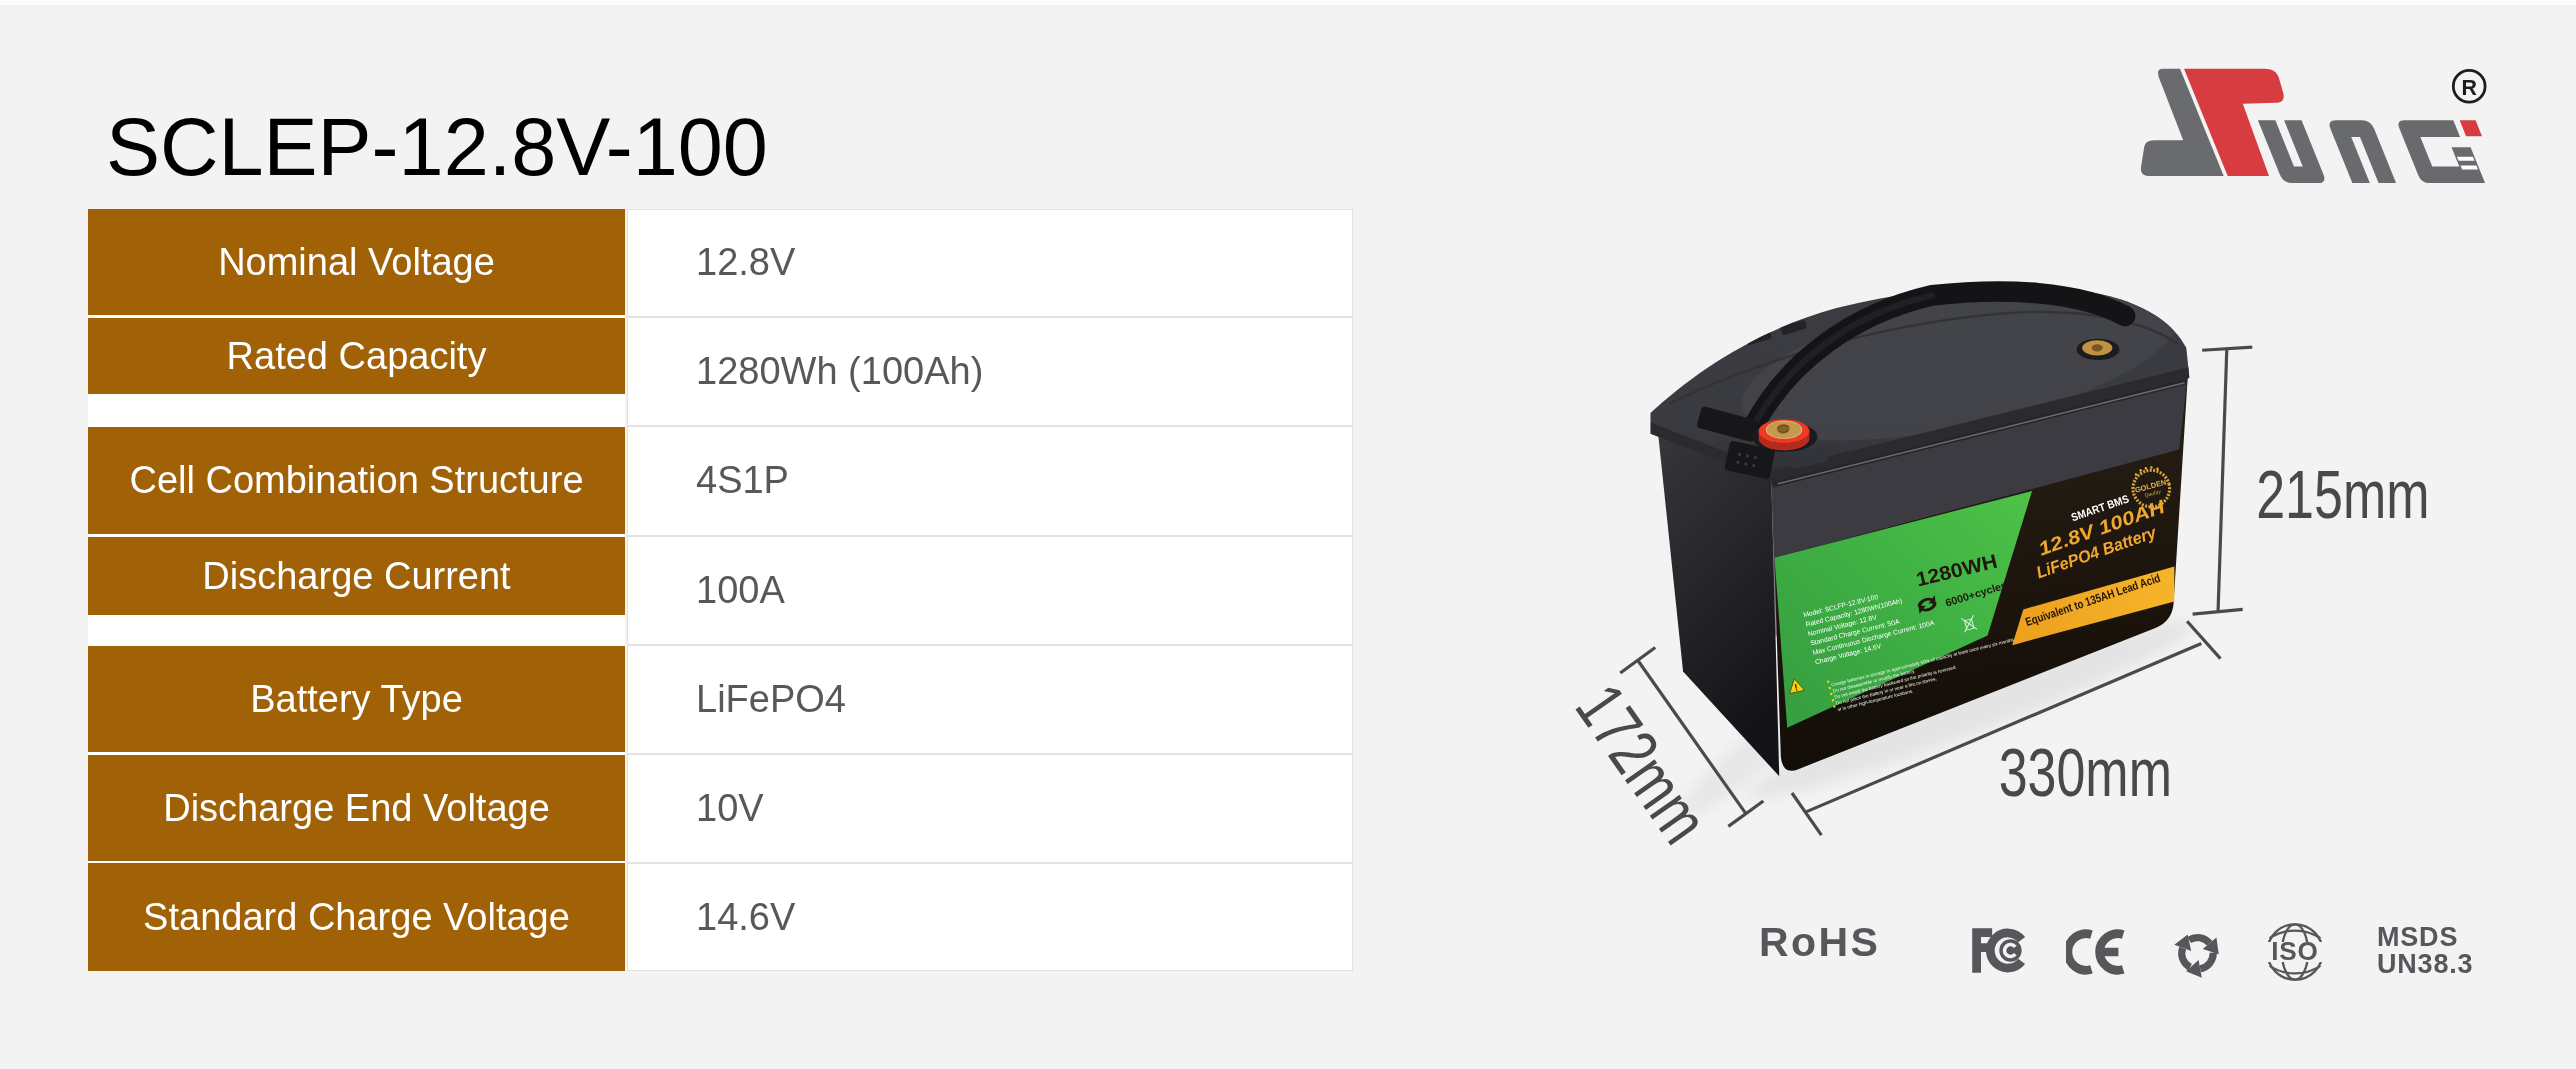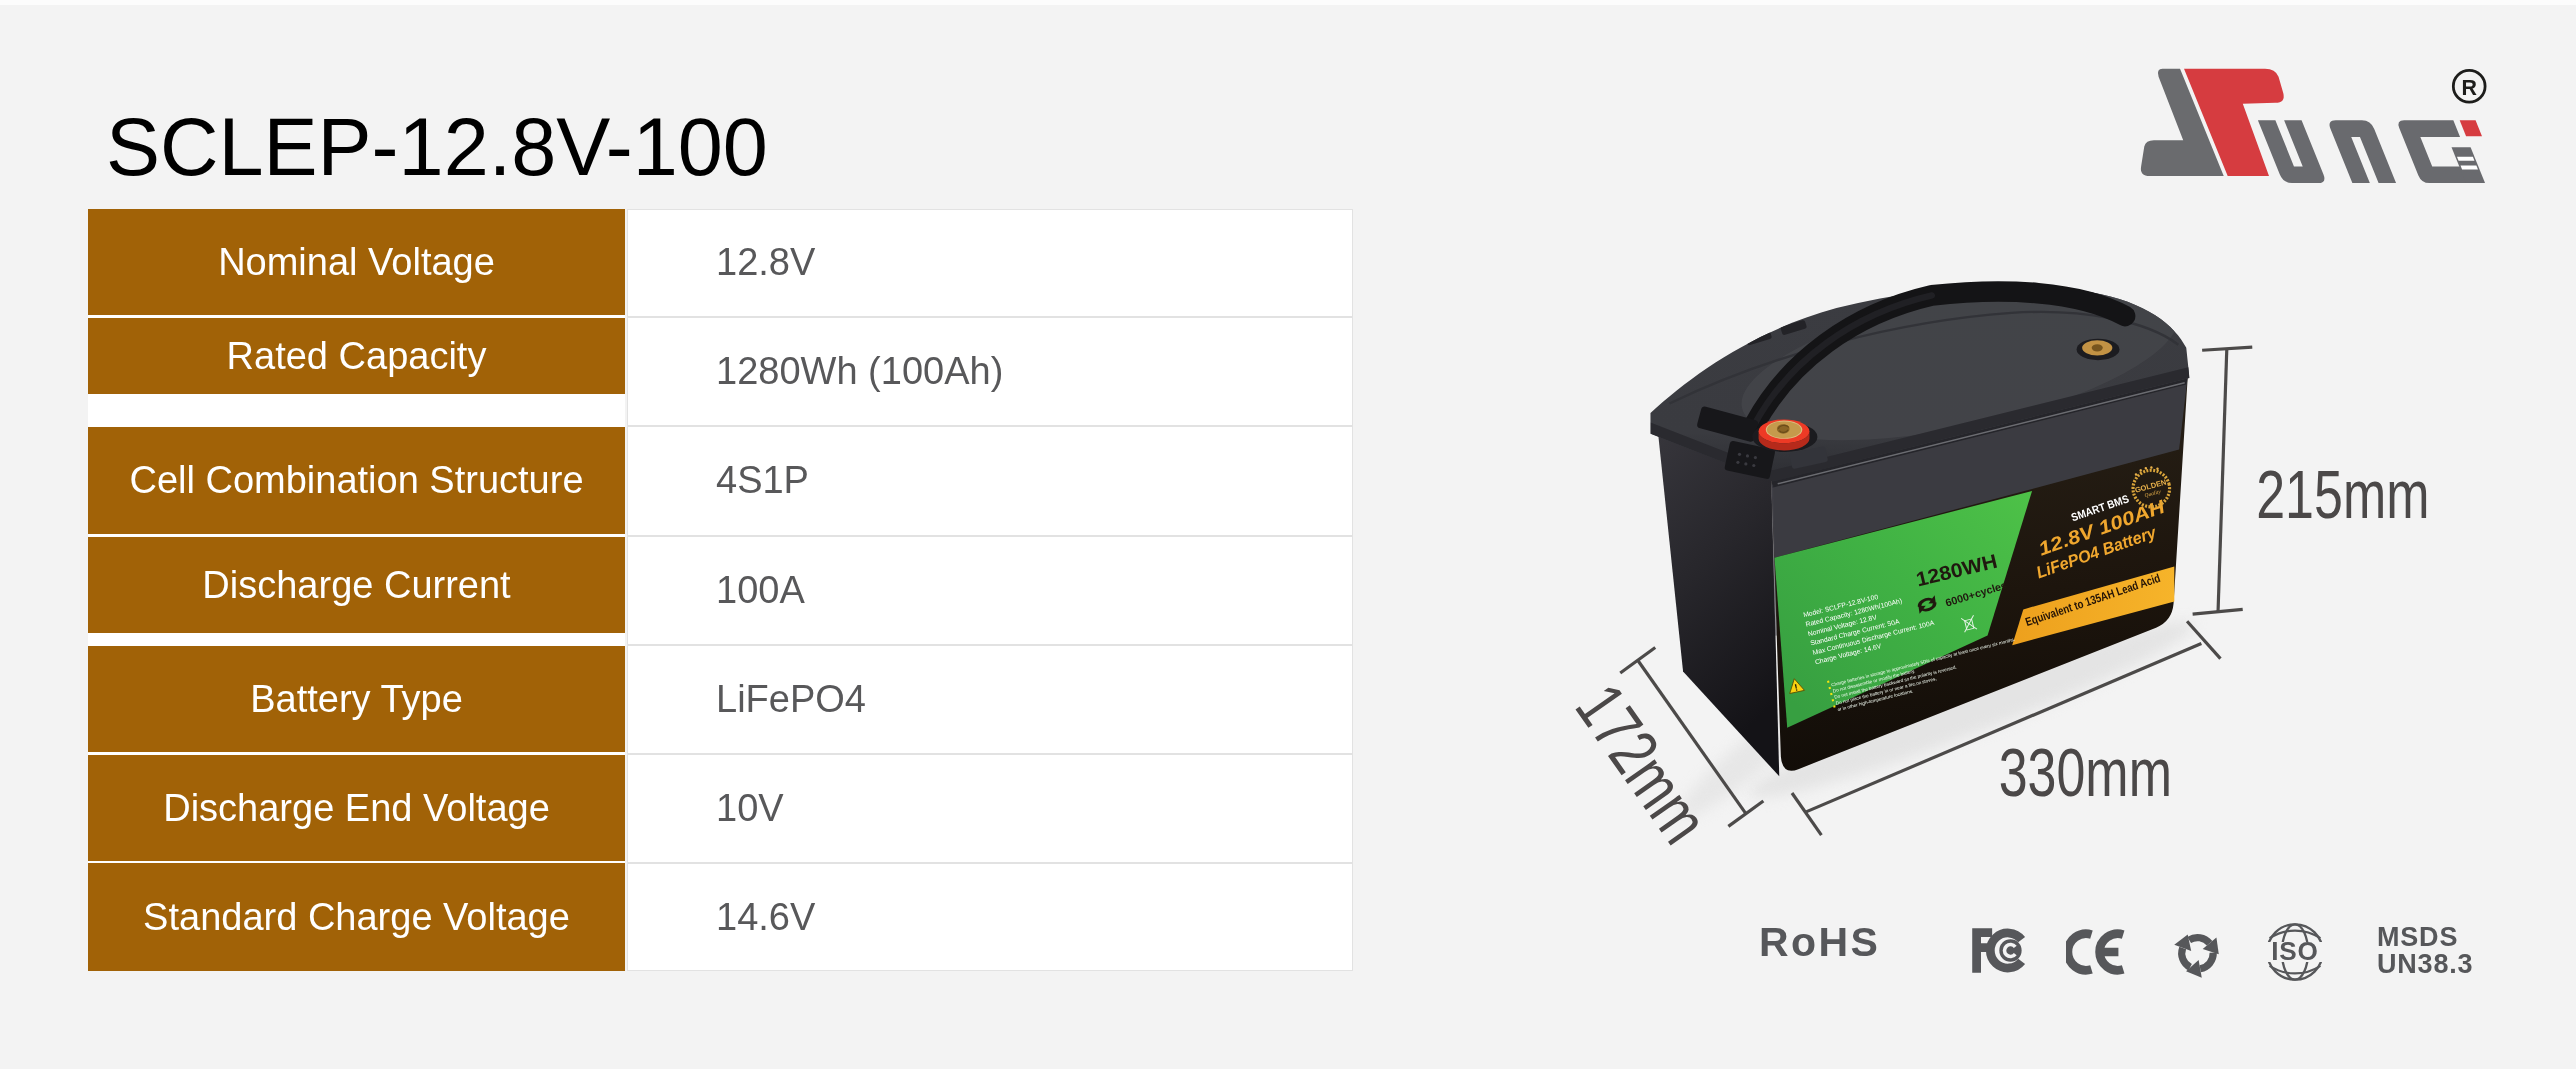--- a/index.html
+++ b/index.html
@@ -1,36 +1,36 @@
 <!DOCTYPE html>
 <html style="font-size:12.7px"><head>
 <meta charset="utf-8">
 <style>
   html,body{margin:0;padding:0;}
   body{width:2576px;height:1069px;background:#f3f3f3;font-family:"Liberation Sans",sans-serif;position:relative;overflow:hidden;}
   .abs{position:absolute;}
   .title{position:absolute;left:106px;top:108px;font-size:81px;font-weight:normal;color:#000000;letter-spacing:0px;line-height:79px;white-space:nowrap;}
   .gcell{position:absolute;left:88px;width:537px;background:#a16207;color:#ffffff;font-size:38px;display:flex;align-items:center;justify-content:center;}
   .vcell{position:absolute;left:628px;width:724px;color:#58585a;font-size:38px;display:flex;align-items:center;}
-  .vcell span{margin-left:88px;}
+  .vcell span{margin-left:68px;}
   .certtxt{position:absolute;color:#56575a;font-weight:bold;}
 </style>
 </head>
 <body>
 <div class="abs" style="left:0;top:0;width:2576px;height:4.8px;background:#fcfcfc;"></div>
 
 <div class="title">SCLEP-12.8V-100</div>
 
 <div class="abs" style="left:88px;top:209px;width:537px;height:762px;background:#ffffff;"></div>
 <div class="abs" style="left:627px;top:209px;width:726px;height:762px;background:#ffffff;border:0.8px solid #e2e2e2;box-sizing:border-box;"></div>
 
 <div class="gcell" style="top:209px;height:106px;">Nominal Voltage</div>
 <div class="gcell" style="top:318px;height:76px;">Rated Capacity</div>
 <div class="gcell" style="top:427px;height:107px;">Cell Combination Structure</div>
-<div class="gcell" style="top:537px;height:96px;">Discharge Current</div>
+<div class="gcell" style="top:537px;height:78px;">Discharge Current</div>
 <div class="gcell" style="top:646px;height:106px;">Battery Type</div>
 <div class="gcell" style="top:755px;height:106px;">Discharge End Voltage</div>
 <div class="gcell" style="top:863px;height:108px;">Standard Charge Voltage</div>
 
 <div class="vcell" style="top:209px;height:106px;">
     <span>12.8V</span>
   </div>
 <div class="vcell" style="top:318px;height:106px;">
     <span>1280Wh (100Ah)</span>
   </div>

